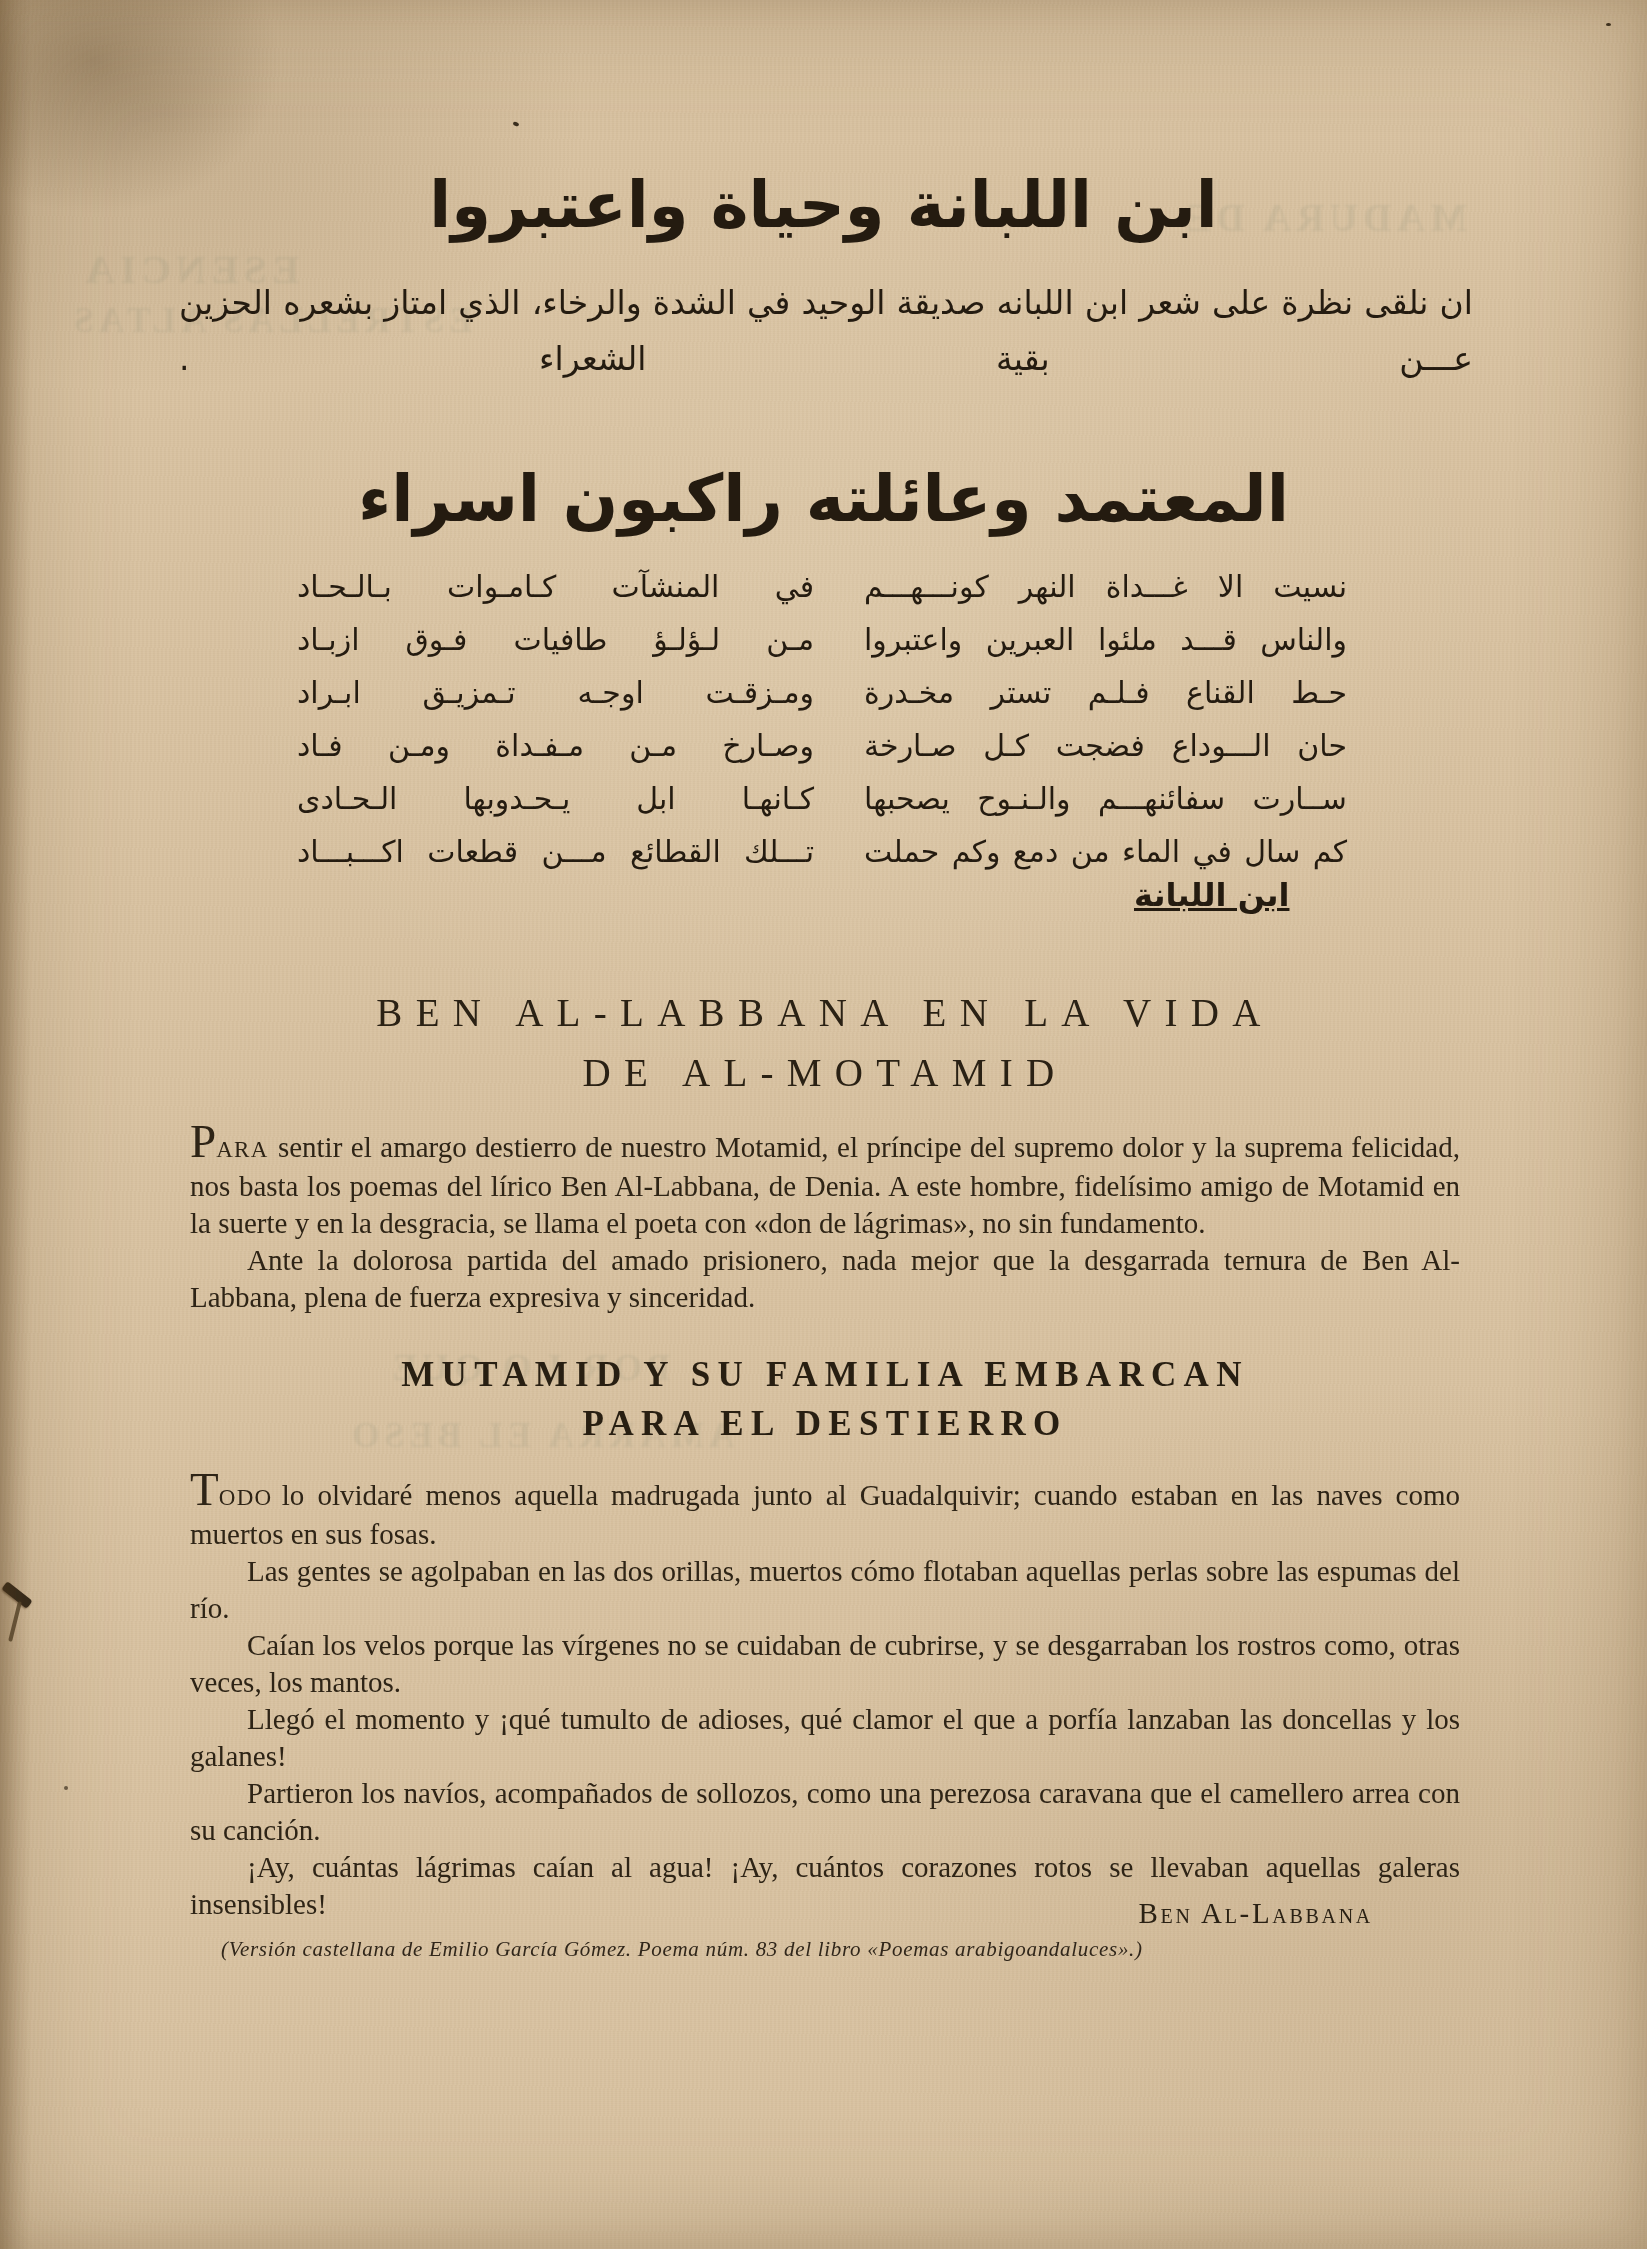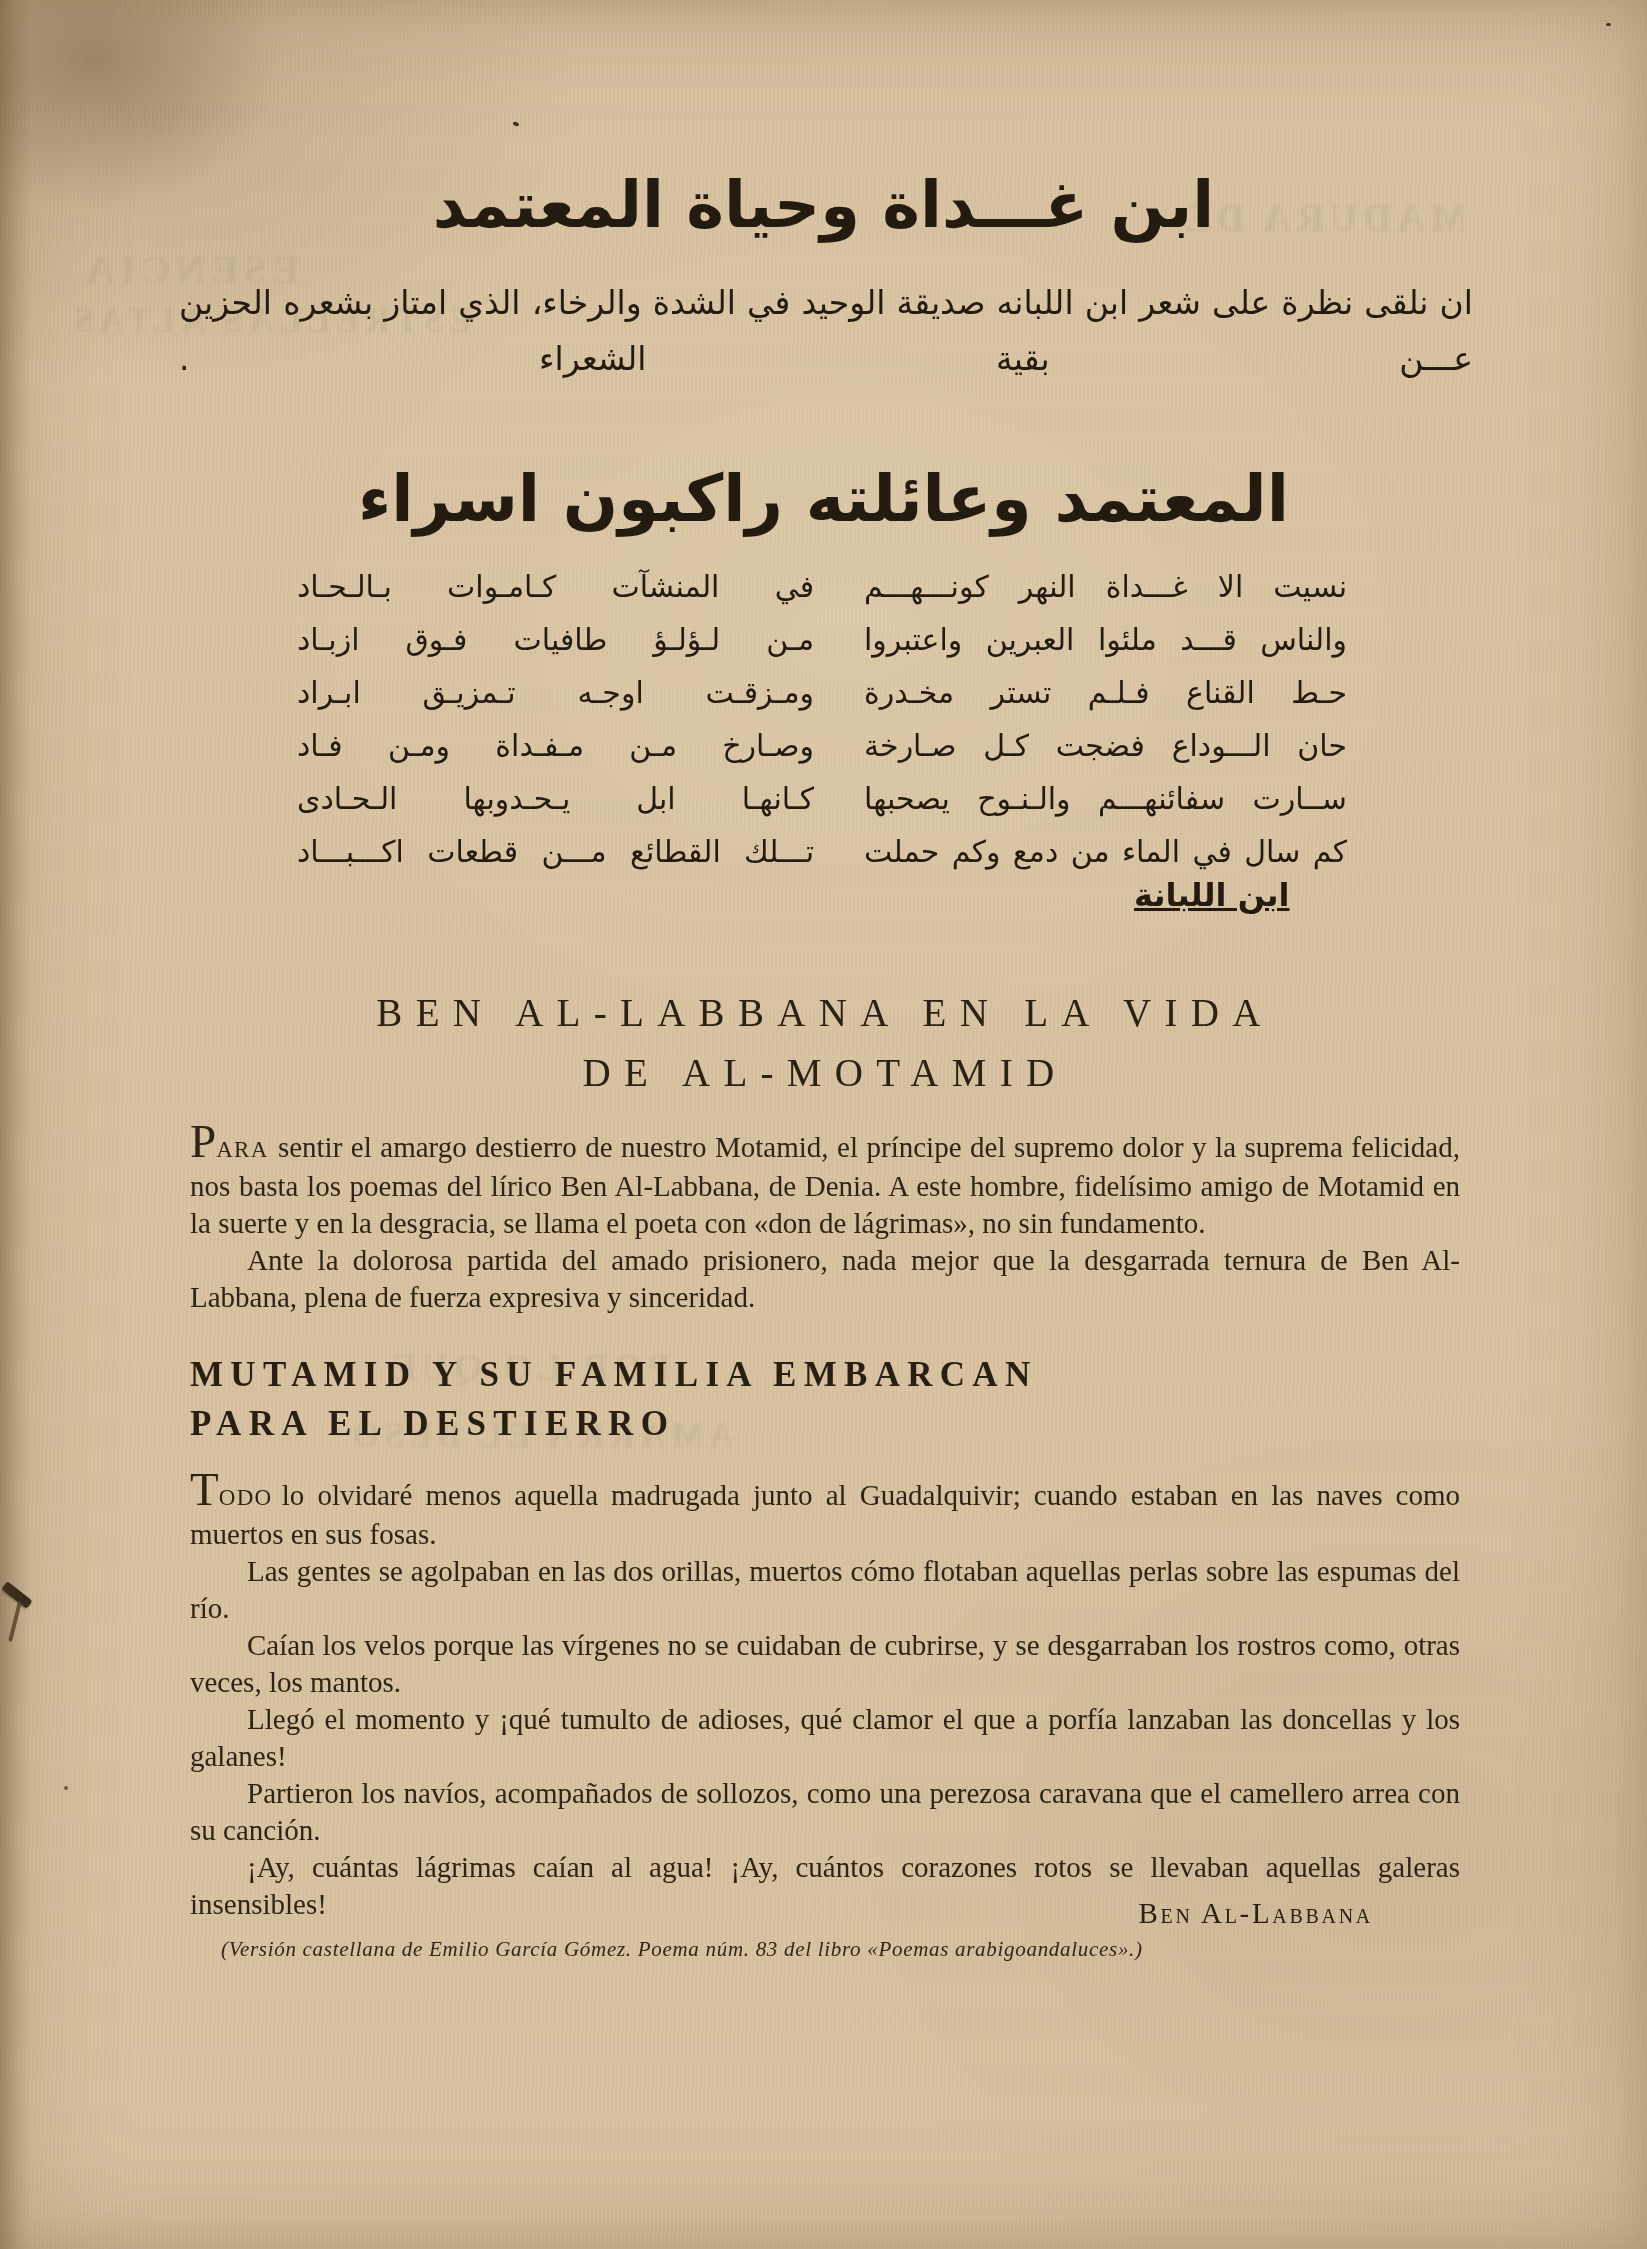--- a/index.html
+++ b/index.html
@@ -50,21 +50,21 @@
     font-size:65px;font-weight:bold;white-space:nowrap;}
   .poem{position:absolute;left:297px;top:571px;width:1050px;
     display:grid;grid-template-columns:483px 517px;column-gap:50px;row-gap:22px;
     font-size:30px;line-height:31px;}
   .poem .hemistich{text-align:justify;text-align-last:justify;white-space:nowrap;overflow:visible;}
   .ar-sign{position:absolute;left:1134px;top:876px;font-size:32px;font-weight:bold;text-decoration:underline;}
   
   .es{position:absolute;z-index:3;color:#2e2416;}
   .h1{top:983px;left:190px;width:1270px;text-align:center;
     font-size:39px;line-height:60px;letter-spacing:13.3px;font-weight:normal;color:#2a2114;}
-  .h2{top:1350px;left:190px;width:1270px;
+  .h2{top:1350px;left:190px;width:1270px;text-align:center;
     font-size:35px;line-height:49px;letter-spacing:7.3px;font-weight:bold;color:#281f12;}
   .block1{top:1123px;left:190px;width:1270px;font-size:29px;line-height:37px;text-align:justify;}
   .block2{top:1471px;left:190px;width:1270px;font-size:29px;line-height:37px;text-align:justify;}
   .block1 p,.block2 p{margin:0;text-indent:57px;}
   .block1 p.lead,.block2 p.lead{text-indent:0;}
   .lead-initial{font-size:47px;}
   .lead-small{font-size:23px;letter-spacing:1.3px;}
   .lead-text{margin-left:9.3px;}
   .sign-es{top:1897px;left:190px;width:1270px;box-sizing:border-box;padding-right:87px;
     text-align:right;font-variant:small-caps;font-size:29px;letter-spacing:2.7px;color:#2a2114;}
@@ -74,21 +74,21 @@
 <body>
 
 <div class="page">
 
   <div class="ghost g0">MADURA DE</div>
   <div class="ghost g1">ESENCIA</div>
   <div class="ghost g2">ESTRELLAS ALTAS</div>
   <div class="ghost g3">POR LO QUE</div>
   <div class="ghost g4">AMARRA EL BESO</div>
 
-  <div class="ar ar-title">ابن غـــداة وحياة المعتمد</div>
+  <div class="ar ar-title">ابن اللبانة وحياة واعتبروا</div>
 
   <div class="ar ar-intro">
     <div class="line">ان نلقى نظرة على شعر ابن اللبانه صديقة الوحيد في الشدة والرخاء، الذي امتاز بشعره الحزين عـــن بقية الشعراء .</div>
   </div>
 
   <div class="ar ar-head2">المعتمد وعائلته راكبون اسراء</div>
 
   <div class="ar poem">
     <div class="hemistich">نسيت الا غـــداة النهر كونـــهـــم</div>
     <div class="hemistich">في المنشآت كـامـوات بـالـحـاد</div>

